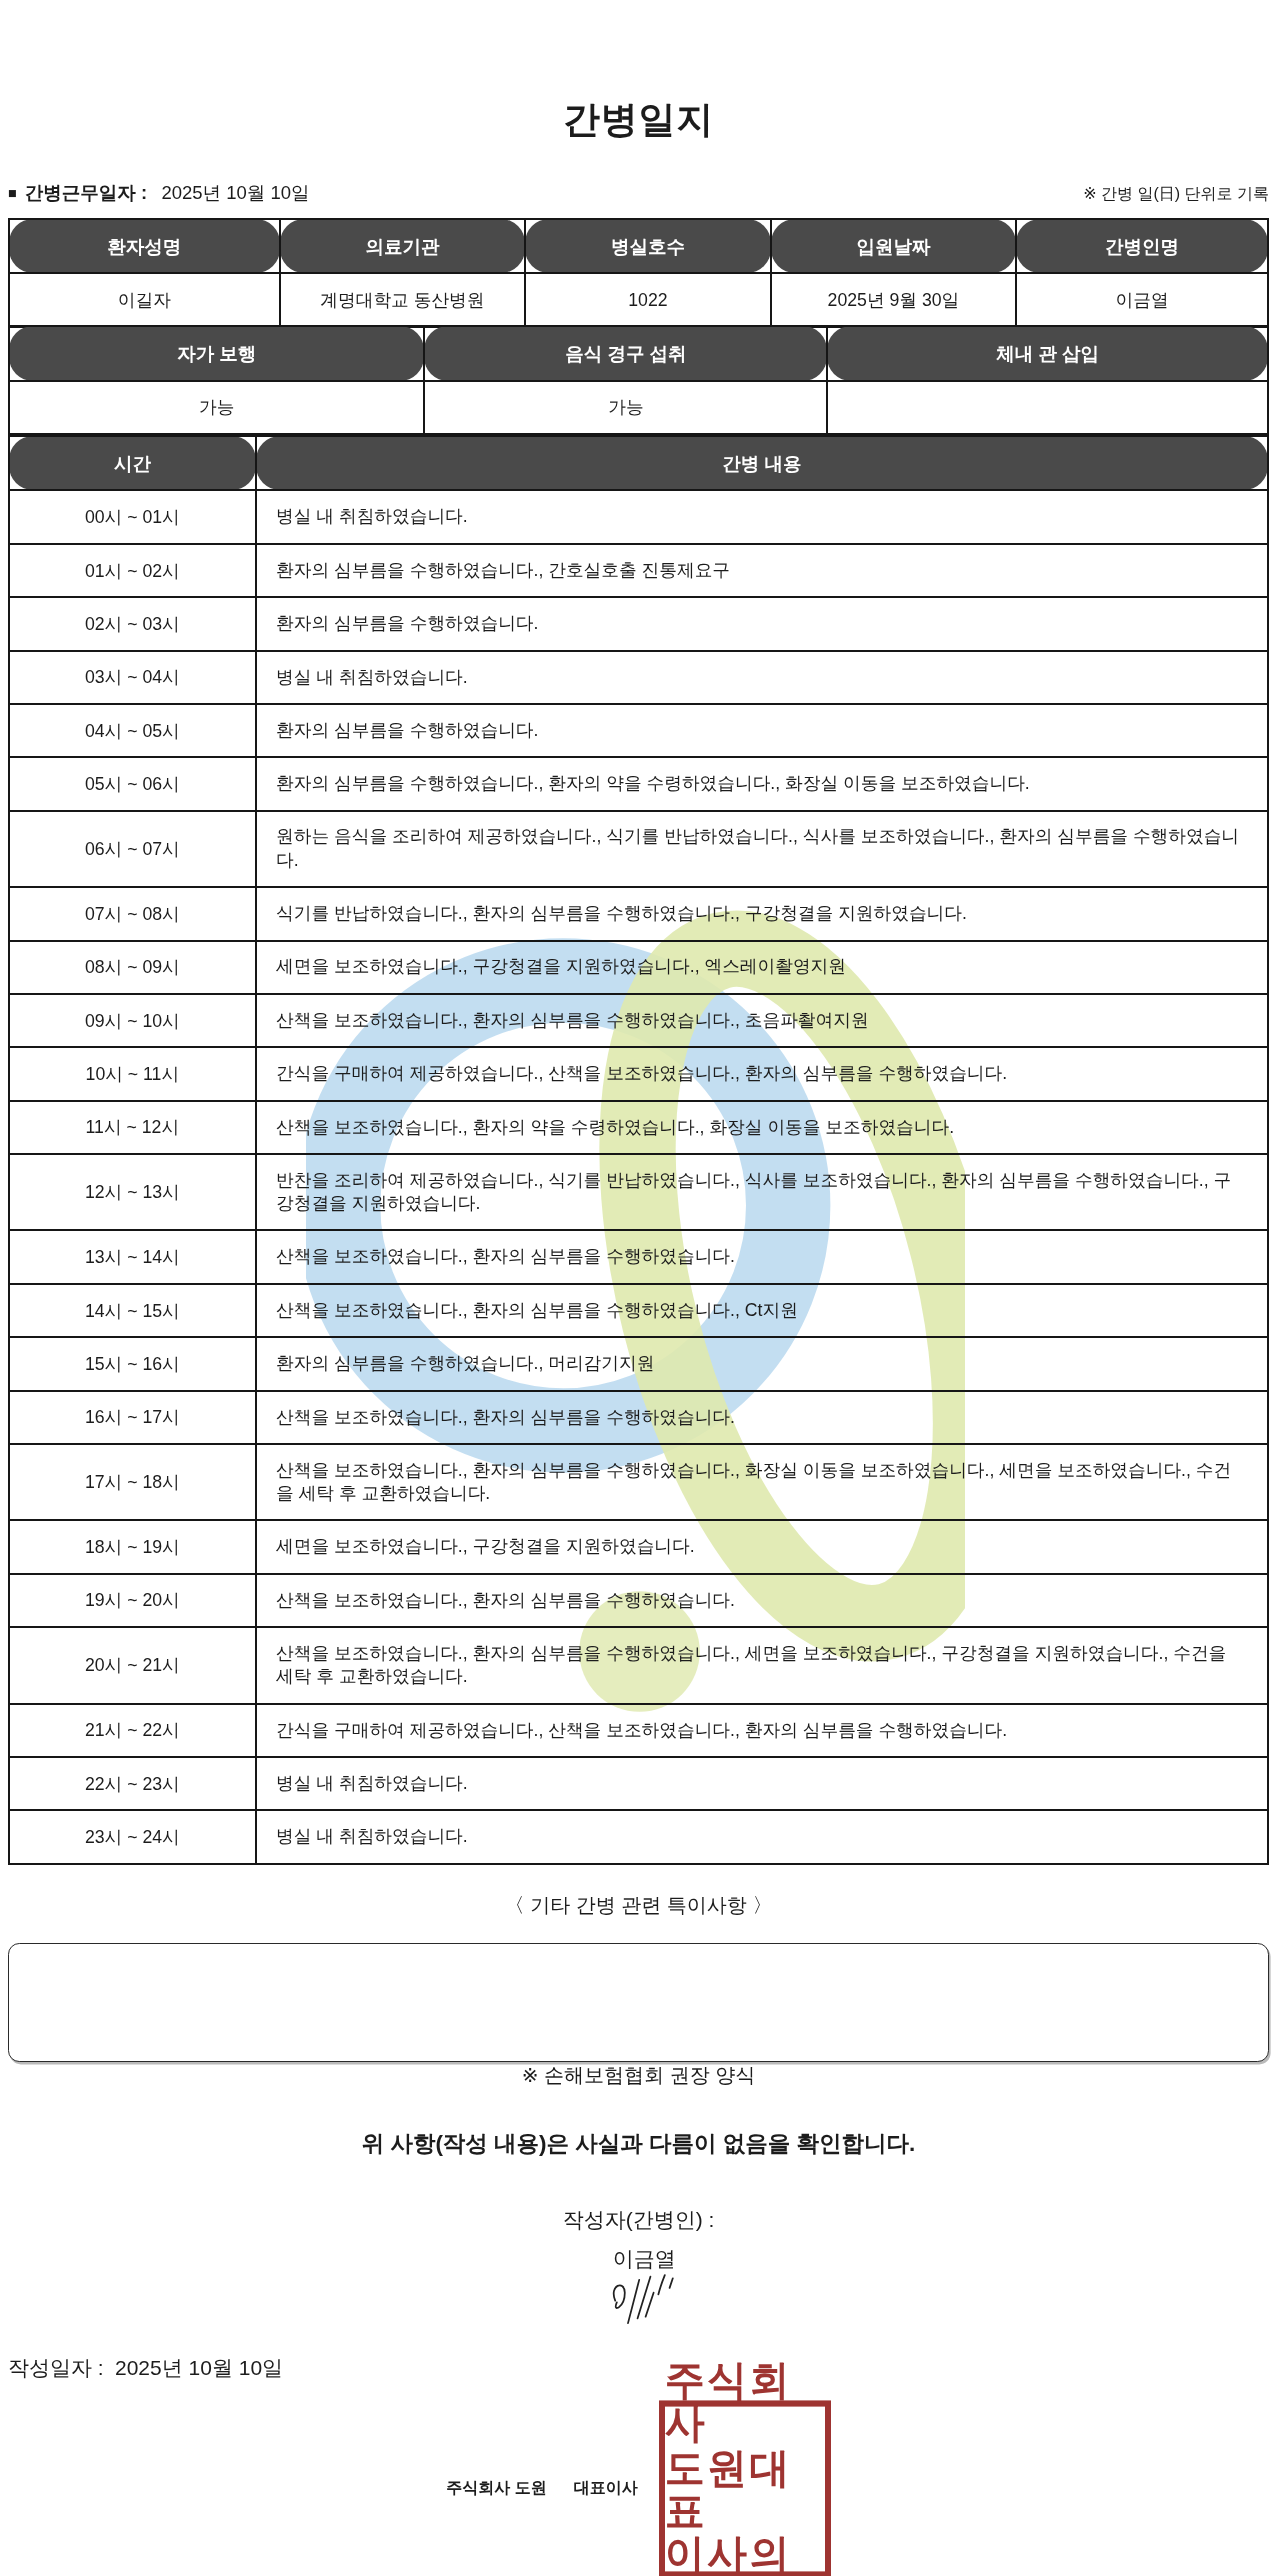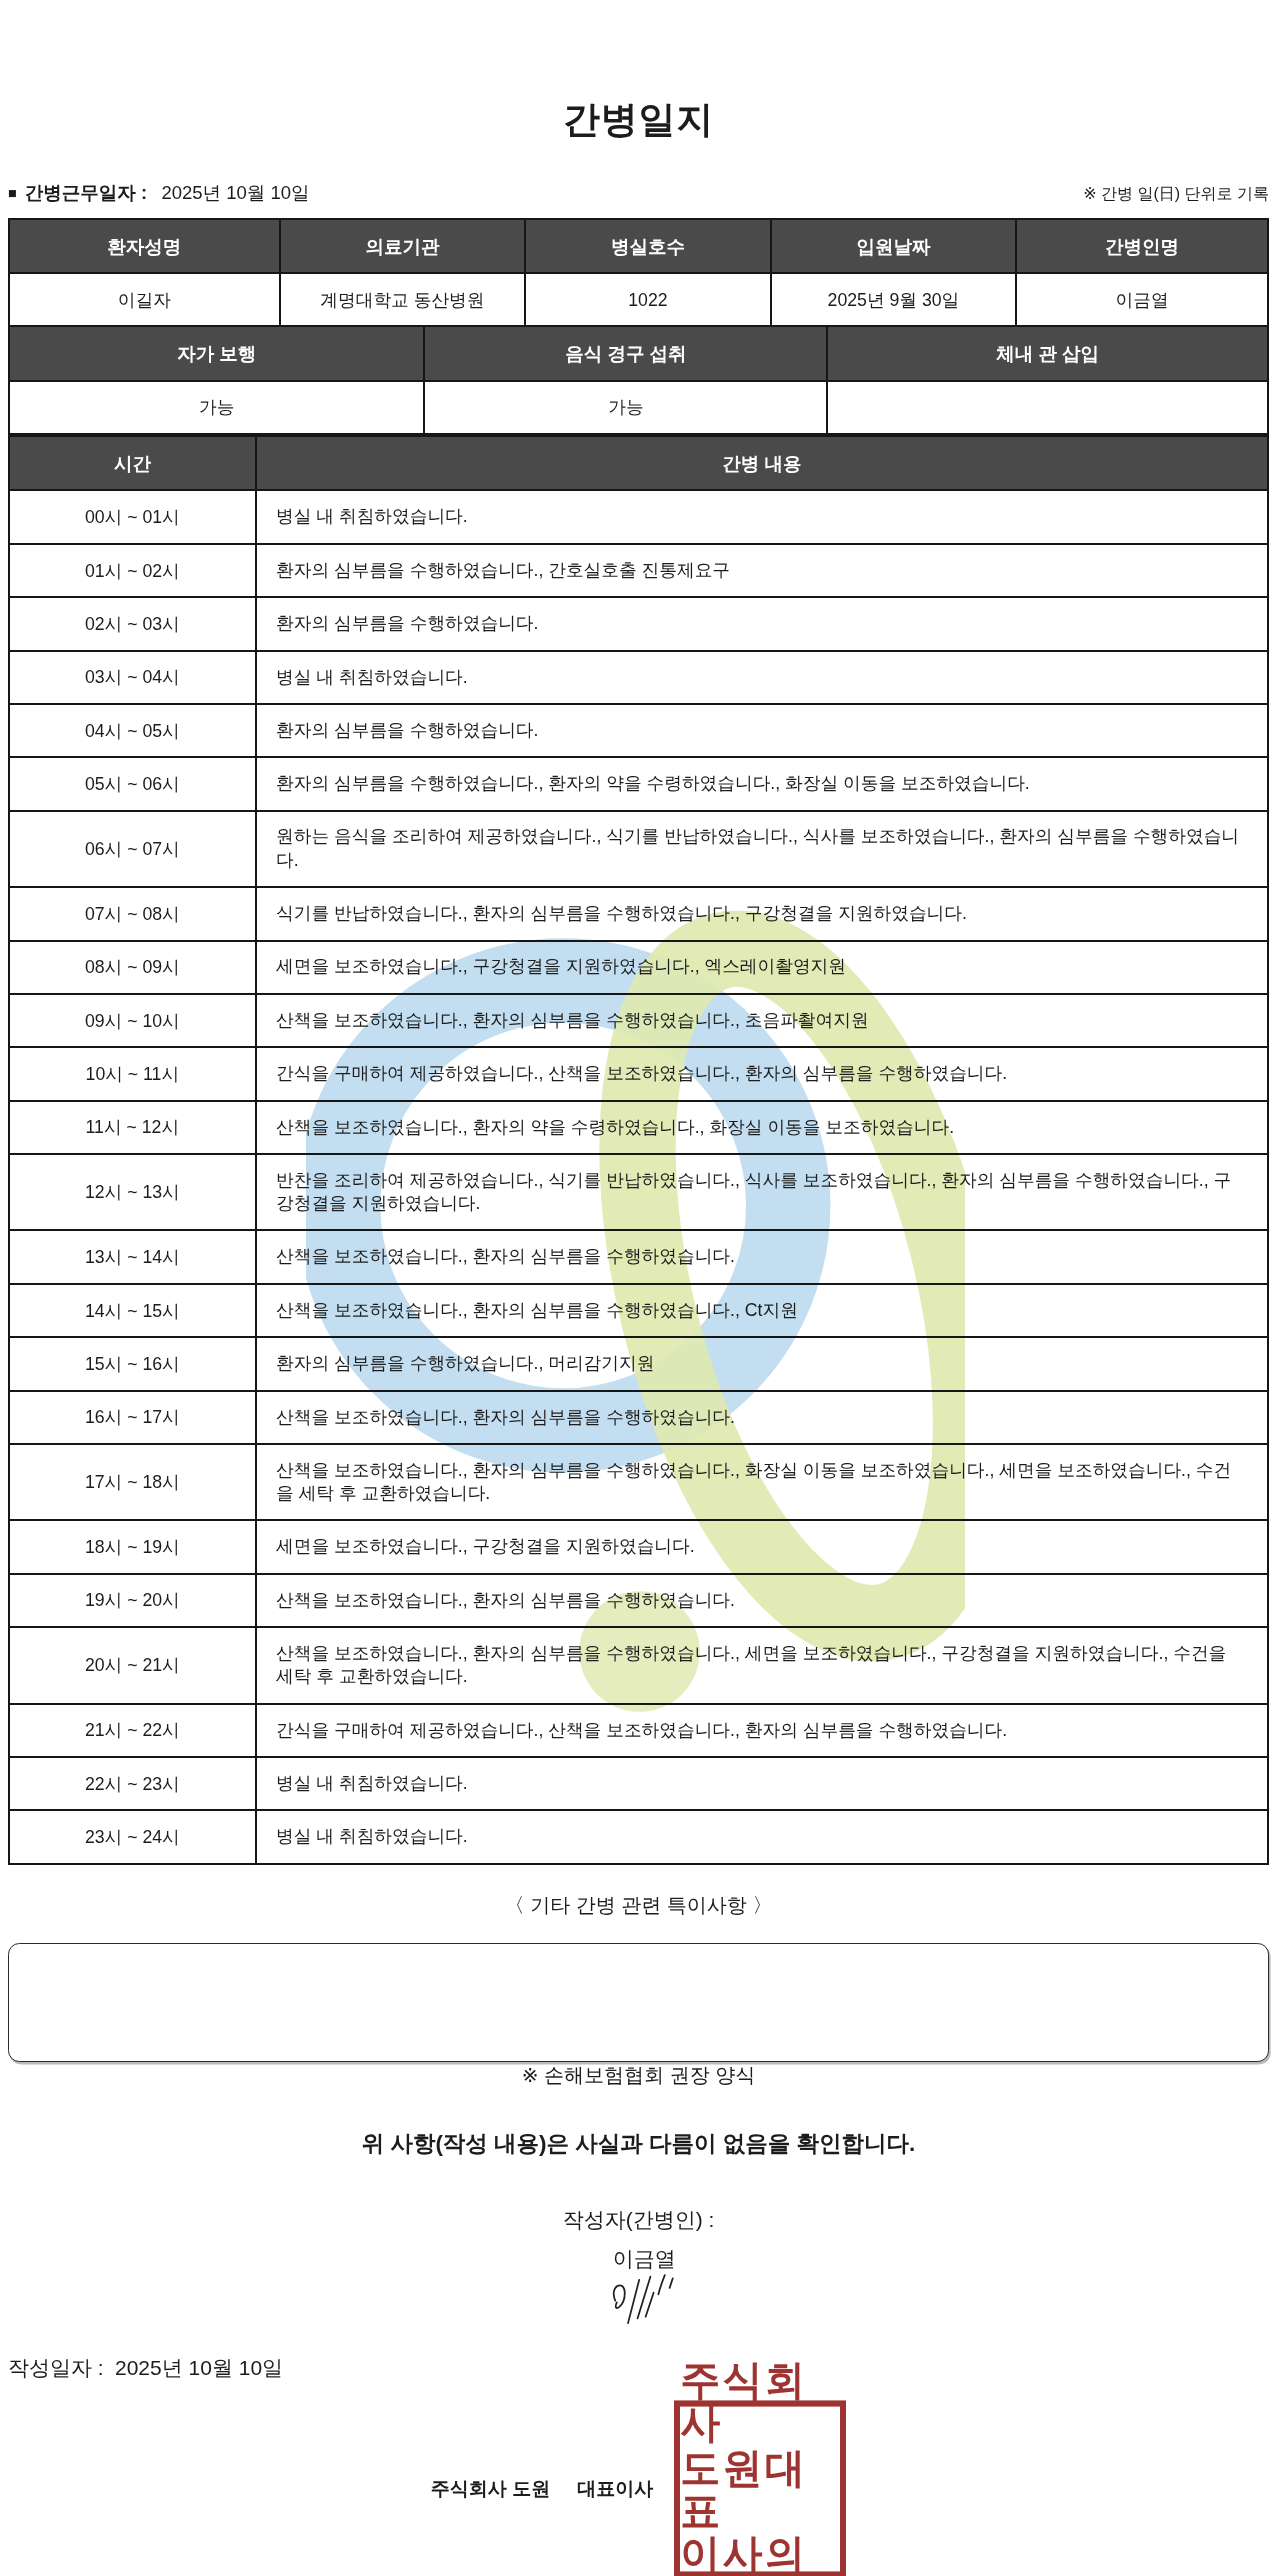--- a/index.html
+++ b/index.html
@@ -13,21 +13,21 @@
   .title { padding-top:95px; text-align:center; font-size:37px; font-weight:800; letter-spacing:0.8px; }
 
   .meta-row { display:flex; justify-content:space-between; align-items:flex-end; margin-top:35px; }
   .meta-left { font-size:18.5px; font-weight:700; display:flex; align-items:center; gap:8px; }
   .meta-left .sq { font-size:14.5px; }
   .meta-left .val { font-weight:400; margin-left:6.4px; }
   .meta-right { font-size:16px; }
 
   table { width:100%; border-collapse:collapse; border:2.4px solid #161616; table-layout:fixed; }
   th, td { border:2.4px solid #161616; font-size:17.7px; background:transparent; }
-  th { background:#4a4a4a; color:#ffffff; font-weight:700; font-size:18.5px; padding:13.7px 6.4px; }
+  th { background:#4a4a4a; color:#ffffff; font-weight:700; font-size:18.5px; padding:13.7px 6.4px;border-radius:24px; }
   .val-cell { text-align:center; padding:13.7px 6.4px; height:51px; }
 
   .info-table { margin-top:13px; }
   .info-table .c1{width:21.5%;} .info-table .c2{width:19.5%;} .info-table .c3{width:19.5%;}
   .info-table .c4{width:19.5%;} .info-table .c5{width:20%;}
 
   .cond-table { margin-top:-2.4px; }
   .cond-table .c1{width:33%;} .cond-table .c2{width:32%;} .cond-table .c3{width:35%;}
 
   .care-table { }
@@ -42,21 +42,21 @@
 
   .confirmation { margin-top:39px; text-align:center; font-size:22.5px; font-weight:700; }
 
   .writer-row { margin-top:47px; display:flex; align-items:center; gap:11.3px; font-size:21px;flex-direction:column; }
   .writer-row .name { margin-left:11.3px; }
   .sig { margin-left:19.3px; margin-top:-14.5px; }
 
   .date-row { margin-top:21px; display:flex; align-items:center; gap:11.3px; font-size:21px; }
 
   .company-row { margin-top:21px; display:flex; justify-content:center; align-items:center; gap:21px; }
-  .company-text { font-size:19px; font-weight:700; display:flex; gap:27px; }
+  .company-text { font-size:16px; font-weight:700; display:flex; gap:27px; }
   .stamp { width:172px; height:172px; border:6.4px solid #9e3431; display:flex; flex-direction:column;
            justify-content:center; align-items:center; color:#9e3431; font-weight:700; font-size:40px;
            line-height:1.06; letter-spacing:2.4px; filter:blur(0.3px); transform:scaleY(1.03); }
 </style>
 </head>
 <body>
 
 <div class="page">
 
   <svg class="watermark" viewBox="0 0 820 1100">

